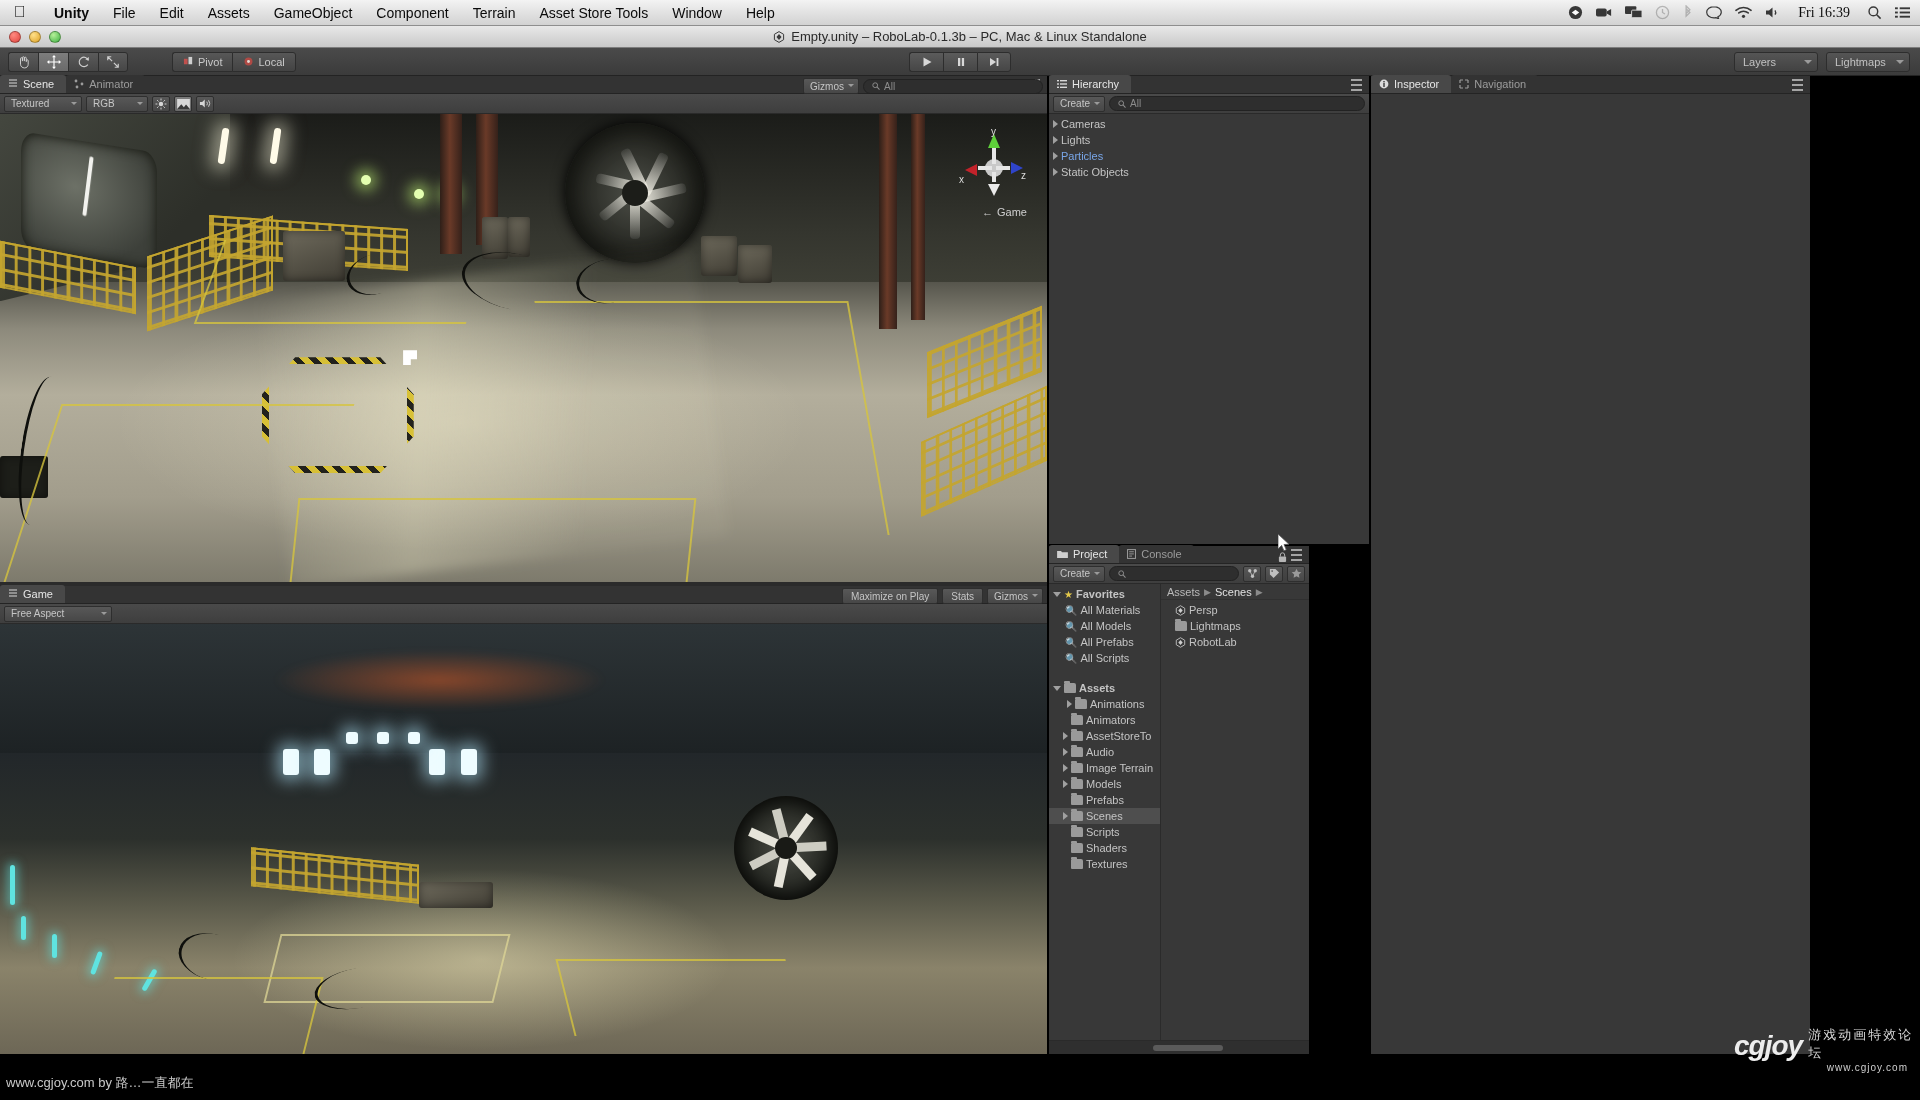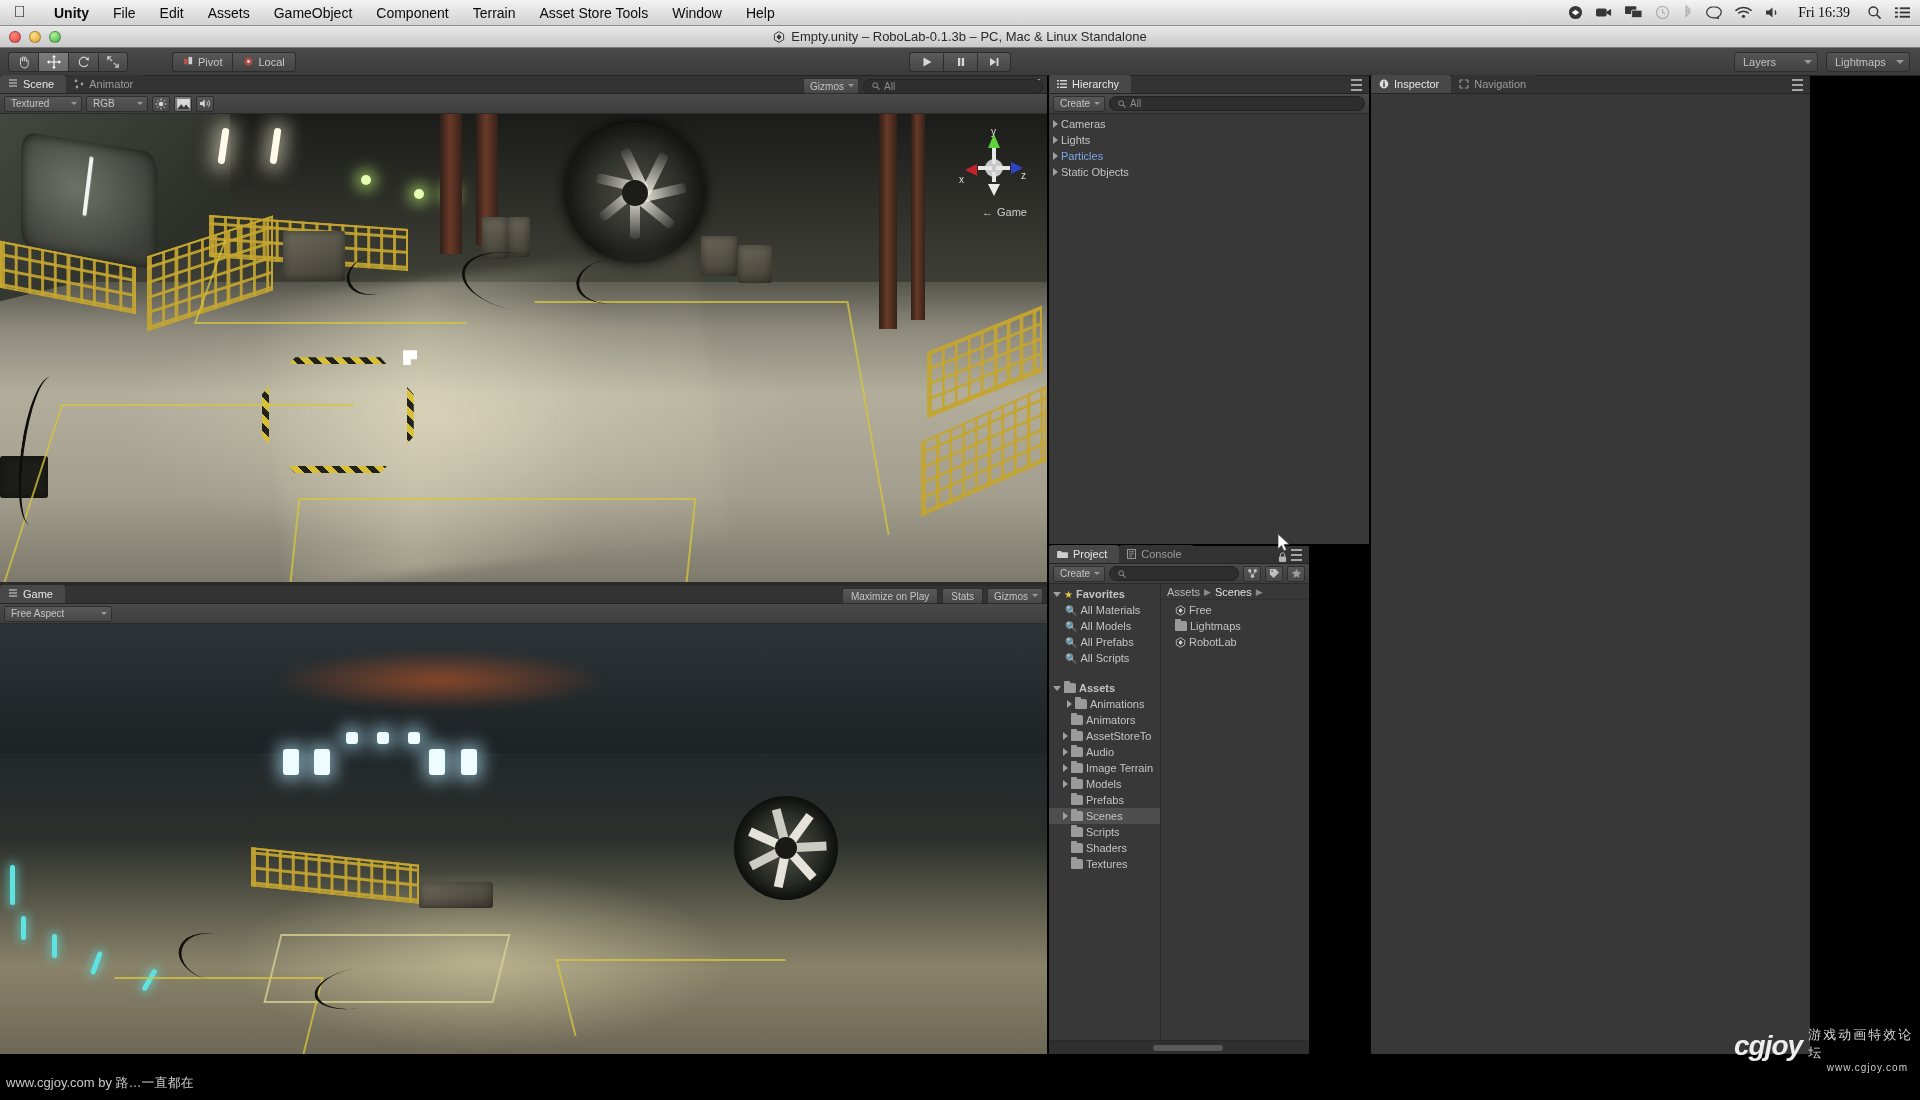--- a/index.html
+++ b/index.html
@@ -932,21 +932,21 @@
           <span class="bc-sep">▶</span>
         </div>
         <div class="tree">
           <div class="tree-row" style="padding-left:14px">
             <span class="unity-asset-ic">
               <svg width="11" height="11" viewBox="0 0 12 12">
                   <path d="M6 .8l4.6 2.7v5.0L6 11.2 1.4 8.5v-5z" fill="none" stroke="#cfcfcf" stroke-width=".9"></path>
                   <path d="M6 3.2L8.4 6 6 8.8 3.6 6z" fill="#cfcfcf"></path>
                 </svg>
             </span>
-            <span>Free</span>
+            <span>Persp</span>
           </div>
           <div class="tree-row" style="padding-left:14px">
             <span class="folder-ic"></span>
             <span>Lightmaps</span>
           </div>
           <div class="tree-row" style="padding-left:14px">
             <span class="unity-asset-ic">
               <svg width="11" height="11" viewBox="0 0 12 12">
                   <path d="M6 .8l4.6 2.7v5.0L6 11.2 1.4 8.5v-5z" fill="none" stroke="#cfcfcf" stroke-width=".9"></path>
                   <path d="M6 3.2L8.4 6 6 8.8 3.6 6z" fill="#cfcfcf"></path>

